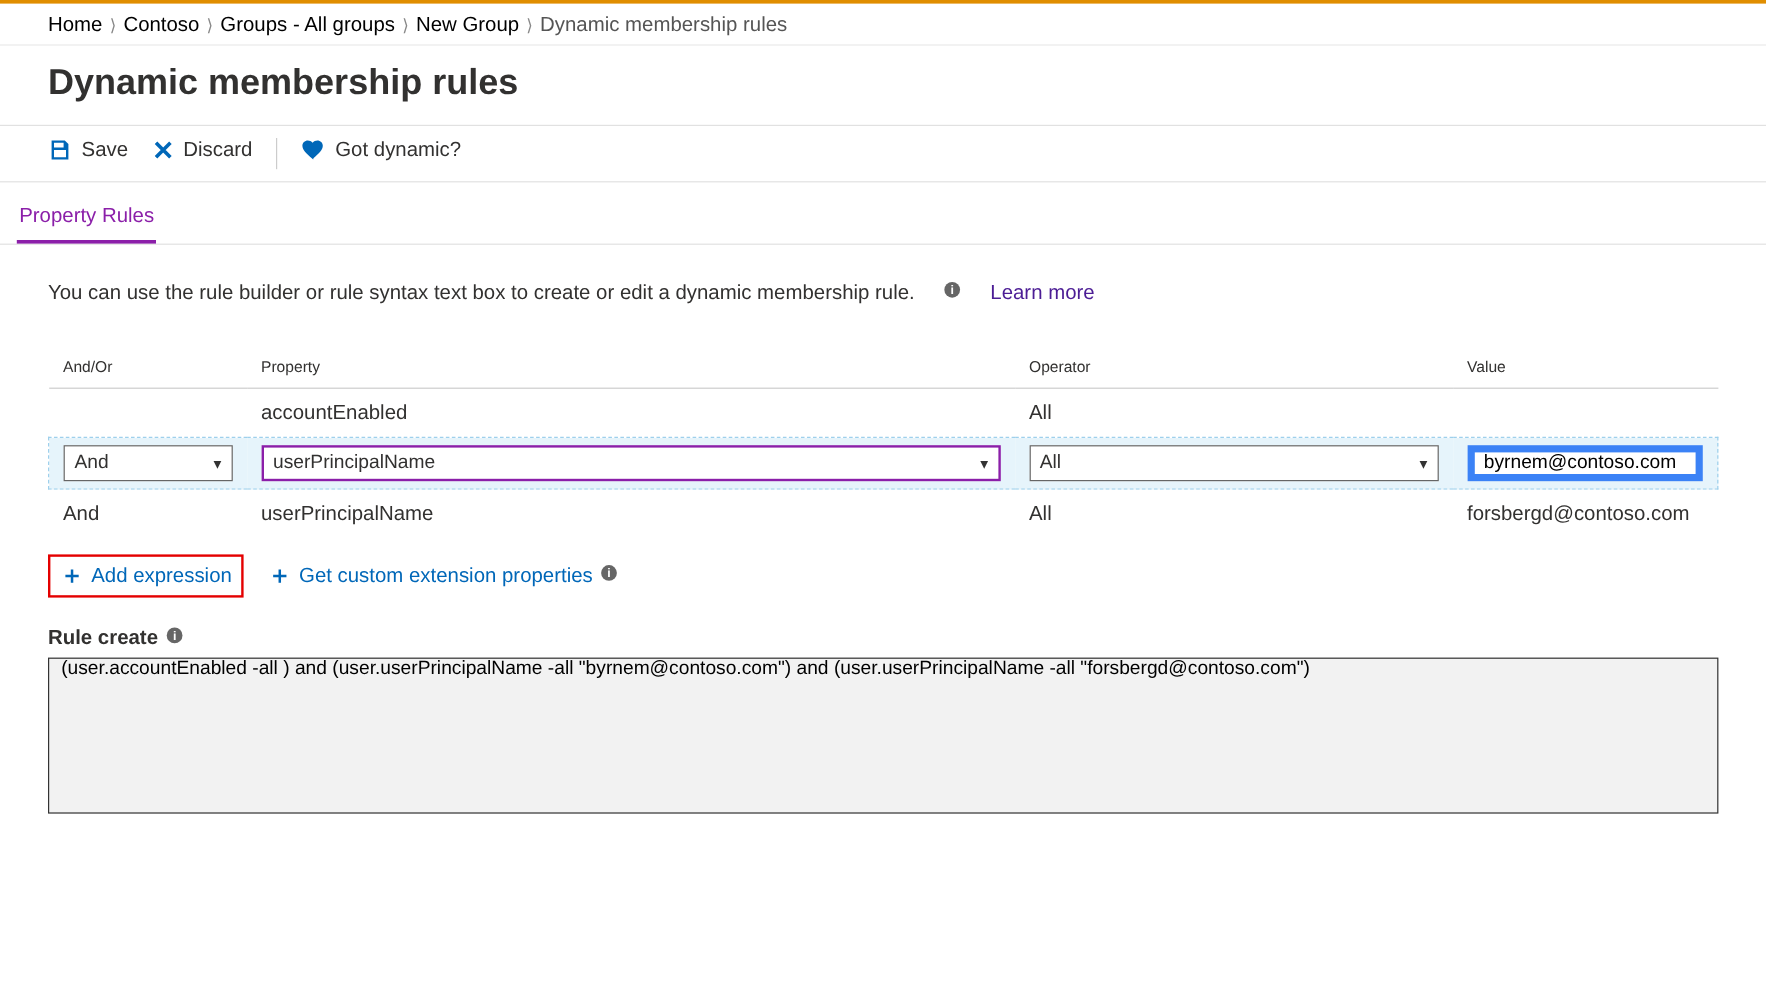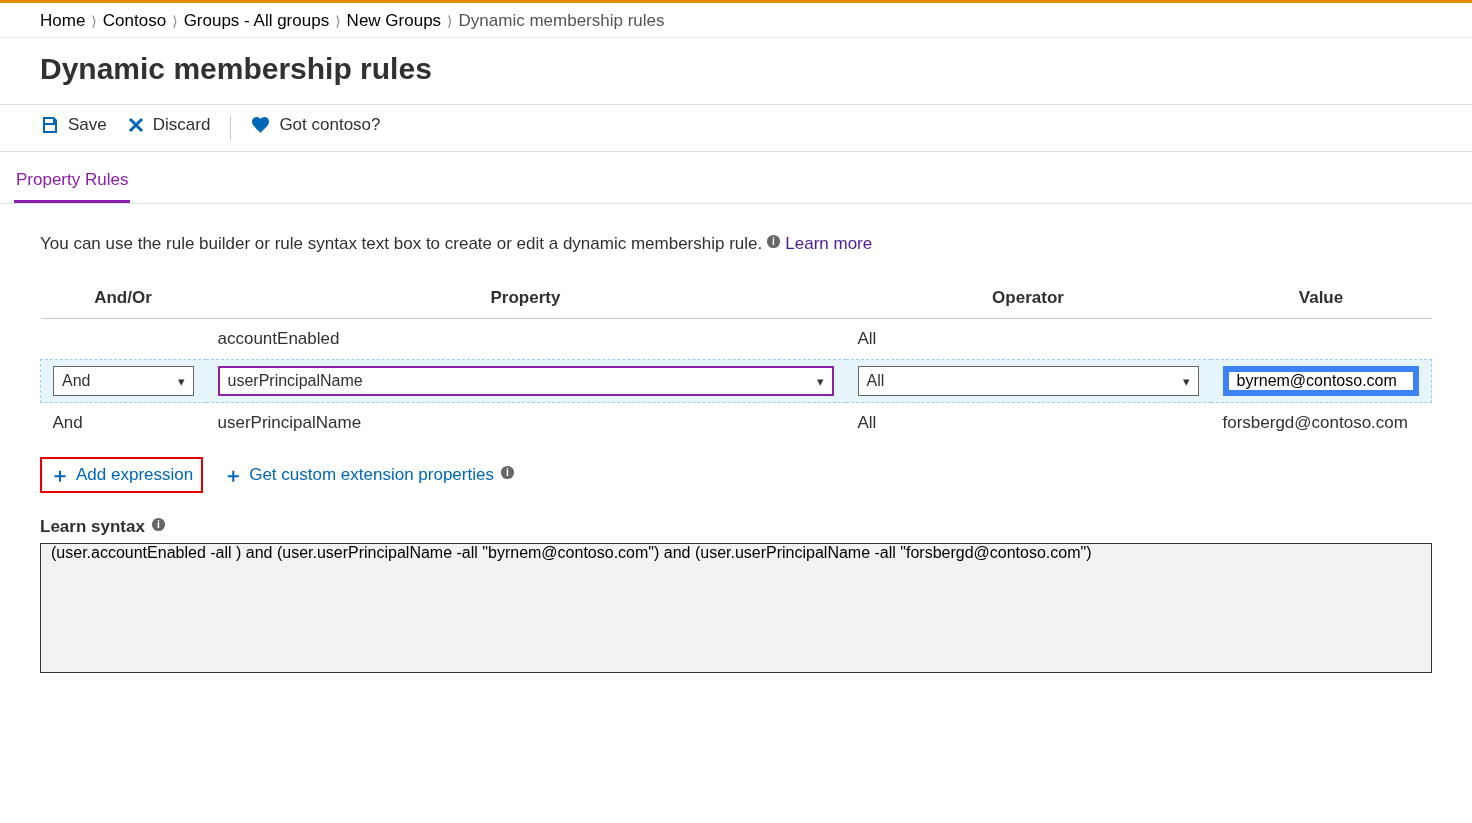--- a/index.html
+++ b/index.html
@@ -63,32 +63,32 @@
     color: #a4262c;
     color: #8b1fa9;
     border-bottom: 3px solid #8b1fa9;
     cursor: pointer;
   }
 
   .content { padding: 30px 40px 20px 40px; }
   .hint-row {
     display: flex;
     align-items: center;
-    gap: 4px;
-    font-size: 17px;
-    margin-bottom: 24px;
+    gap: 24px;
+    font-size: 17px;
+    margin-bottom: 34px;
   }
   .hint-row .info-icon { color: #666; }
   .learn-link { color: #4c1d95; text-decoration: none; }
 
   .rules-table { width: 100%; border-collapse: collapse; }
   .rules-table thead th {
-    text-align: center;
-    font-weight: 700;
-    font-size: 17px;
+    text-align: left;
+    font-weight: 400;
+    font-size: 13px;
     padding: 10px 12px;
     border-bottom: 1px solid #ccc;
   }
   .col-andor  { width: 165px; }
   .col-prop   { width: 640px; }
   .col-op     { width: 365px; }
   .col-val    { }
 
   .rules-table td {
     padding: 10px 12px;
@@ -171,21 +171,21 @@
 </head>
 <body>
 
 <nav class="breadcrumb">
   <a href="#">Home</a>
   <span class="sep">⟩</span>
   <a href="#">Contoso</a>
   <span class="sep">⟩</span>
   <a href="#">Groups - All groups</a>
   <span class="sep">⟩</span>
-  <a href="#">New Groups</a>
+  <a href="#">New Group</a>
   <span class="sep">⟩</span>
   <span class="current">Dynamic membership rules</span>
 </nav>
 
 <div class="page-title">Dynamic membership rules</div>
 
 <div class="toolbar">
   <div class="toolbar-btn">
     <span class="icon">
       <svg width="20" height="20" viewBox="0 0 20 20">
@@ -202,21 +202,21 @@
     </span>
     <span>Discard</span>
   </div>
   <div class="toolbar-sep"></div>
   <div class="toolbar-btn">
     <span class="icon">
       <svg width="20" height="20" viewBox="0 0 20 20">
           <path fill="#0067b8" d="M10 18l-1.2-1.1C4.2 12.7 1 9.9 1 6.5 1 3.9 3 2 5.5 2c1.5 0 3 .7 4 1.9C10.5 2.7 12 2 13.5 2 16 2 18 3.9 18 6.5c0 3.4-3.2 6.2-7.8 10.4L10 18z"></path>
         </svg>
     </span>
-    <span>Got contoso?</span>
+    <span>Got dynamic?</span>
   </div>
 </div>
 
 <div class="tabs">
   <div class="tab">Property Rules</div>
 </div>
 
 <div class="content">
 
   <div class="hint-row">
@@ -294,21 +294,21 @@
       <span class="info-icon">
         <svg width="15" height="15" viewBox="0 0 16 16">
             <circle cx="8" cy="8" r="7" fill="#666"></circle>
             <text x="8" y="12" text-anchor="middle" font-size="11" font-weight="700" fill="#fff">i</text>
           </svg>
       </span>
     </div>
   </div>
 
   <div class="rule-syntax-label">
-    <span>Learn syntax</span>
+    <span>Rule create</span>
     <span class="info-icon">
       <svg width="15" height="15" viewBox="0 0 16 16">
           <circle cx="8" cy="8" r="7" fill="#666"></circle>
           <text x="8" y="12" text-anchor="middle" font-size="11" font-weight="700" fill="#fff">i</text>
         </svg>
     </span>
   </div>
   <textarea class="rule-syntax-box" readonly="" style="">(user.accountEnabled -all ) and (user.userPrincipalName -all "byrnem@contoso.com") and (user.userPrincipalName -all "forsbergd@contoso.com")</textarea>
 
 </div>

